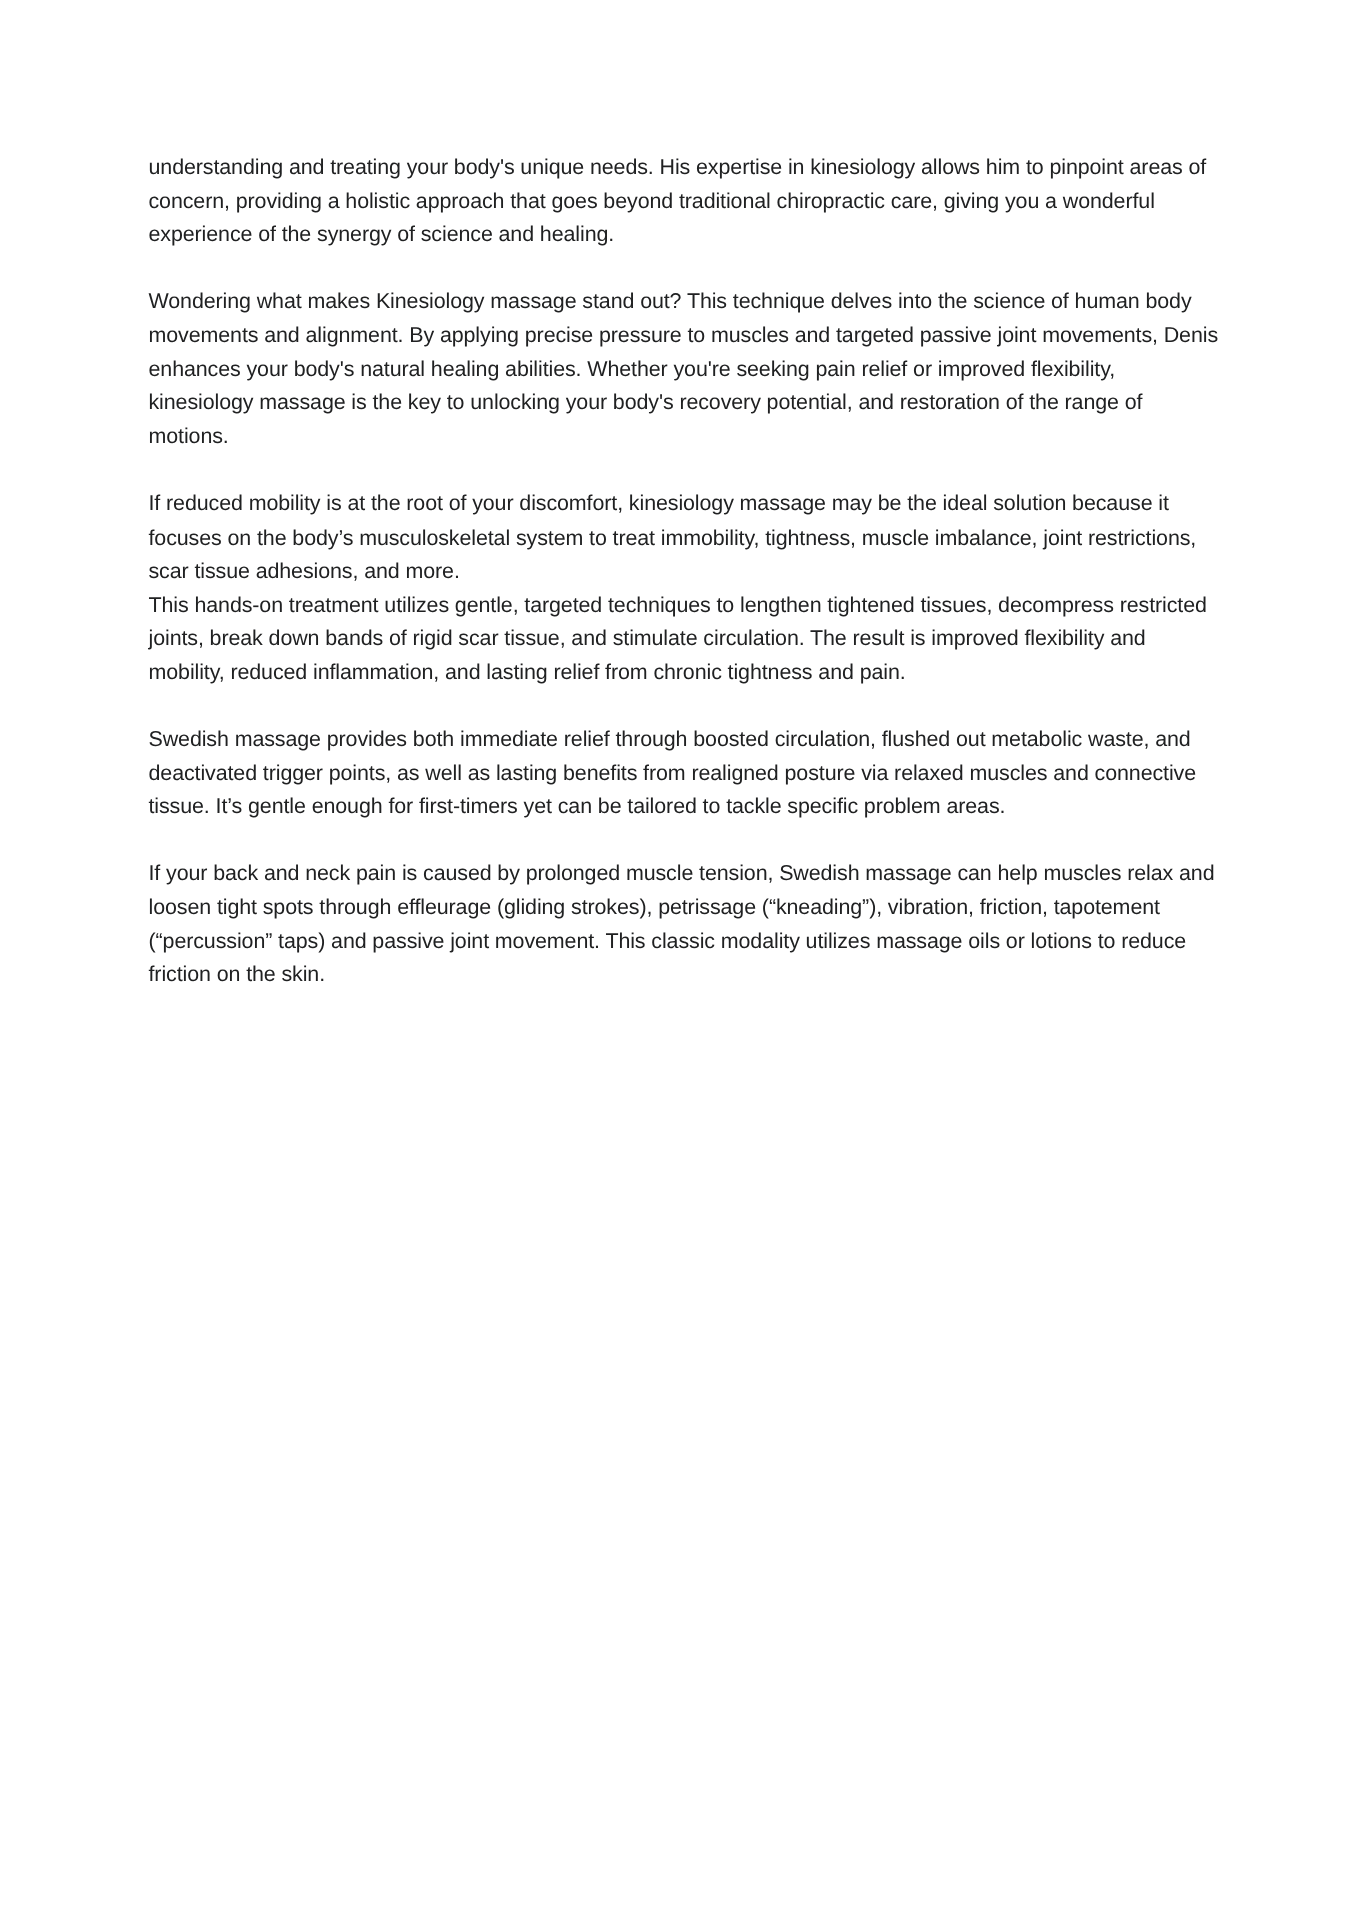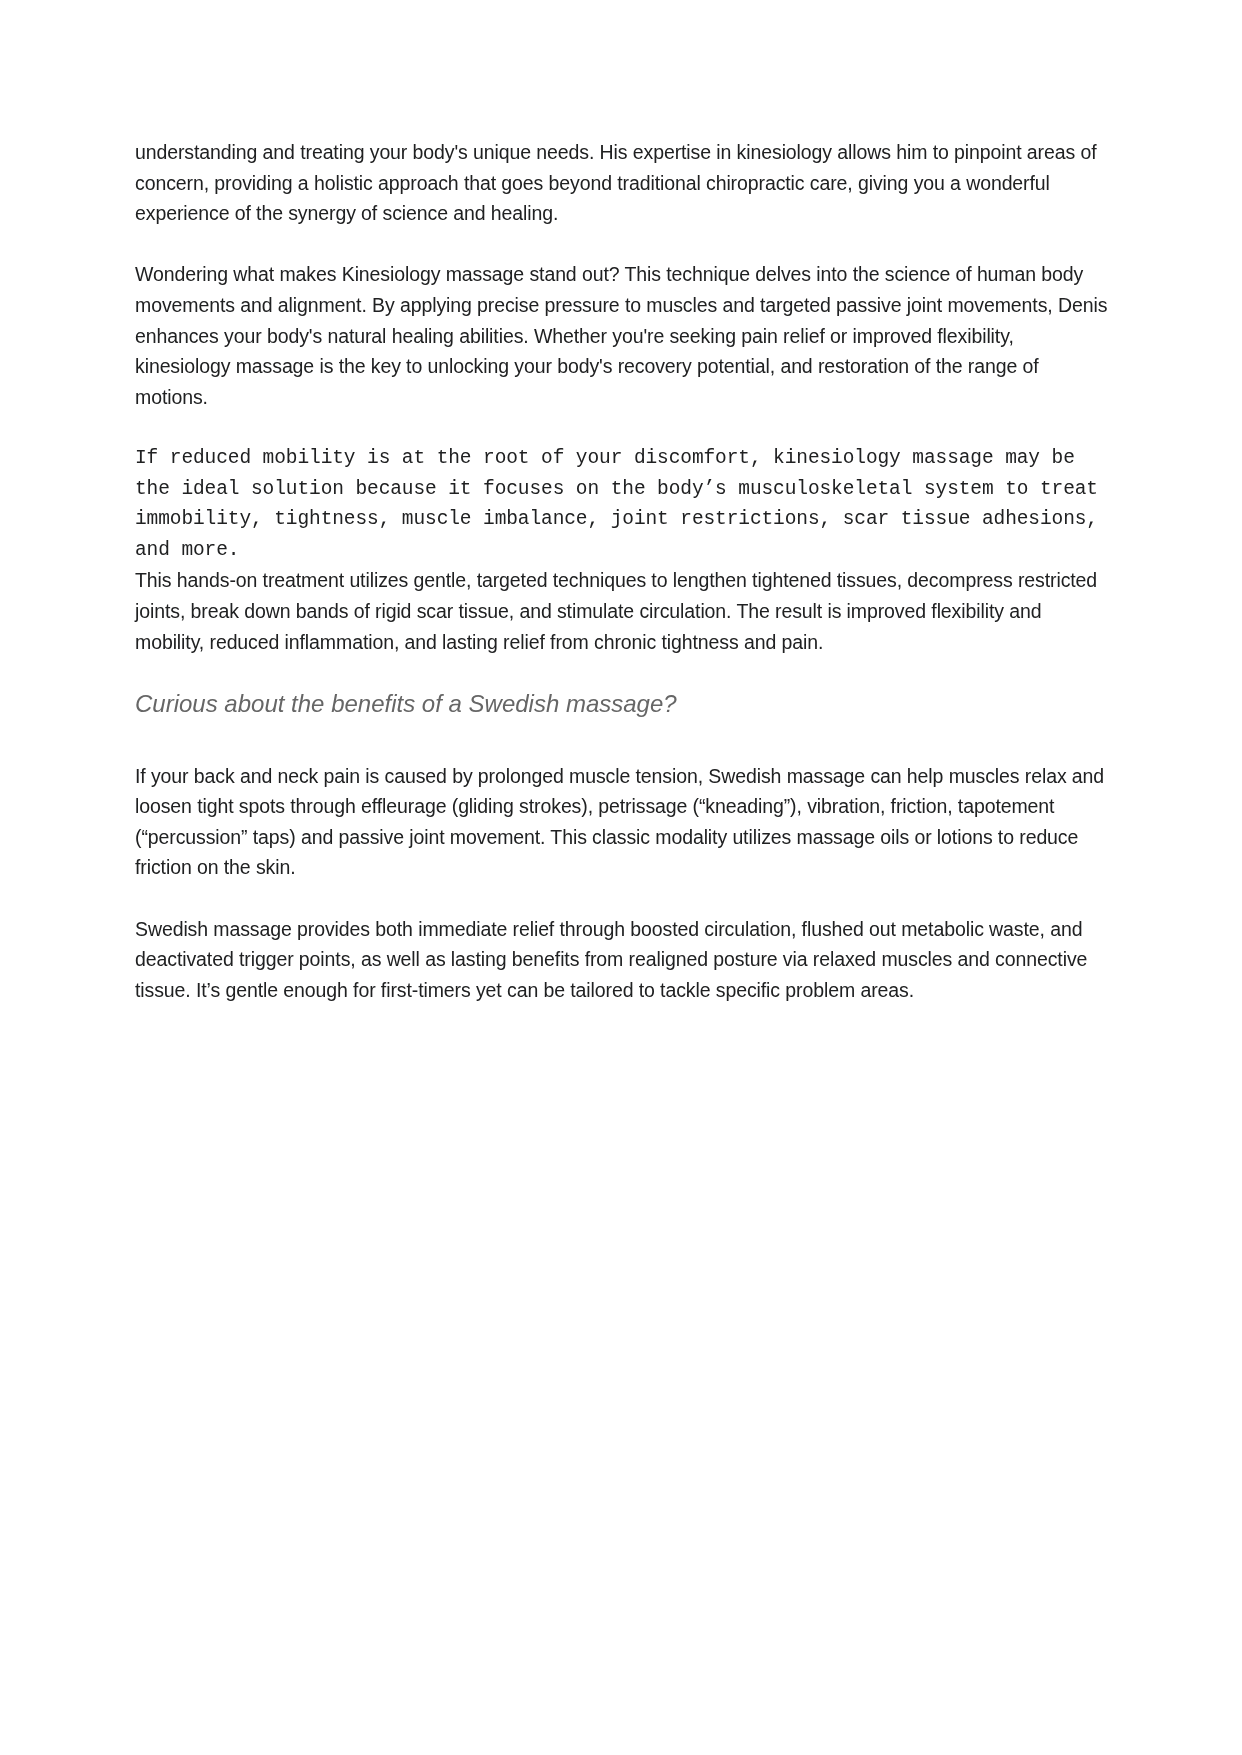--- a/index.html
+++ b/index.html
@@ -20,21 +20,20 @@
   }
   .body-para {
     font-size: 19.5px;
     line-height: 30.6px;
     letter-spacing: -0.1px;
     margin: 0 0 30.6px 0;
     font-weight: 400;
   }
   .body-para.no-gap {
     margin-bottom: 0;
-    font-family: Liberation Mono, monospace;
   }
   .heading1 {
     font-size: 34px;
     font-weight: 400;
     line-height: 52px;
     color: #1b1b1b;
     margin: 30px 0 26px 0;
     letter-spacing: 0;
   }
   .subheading {
@@ -55,19 +54,18 @@
   <p class="body-para">understanding and treating your body's unique needs. His expertise in kinesiology allows him to pinpoint areas of concern, providing a holistic approach that goes beyond traditional chiropractic care, giving you a wonderful experience of the synergy of science and healing.</p>
 
   <p class="body-para">Wondering what makes Kinesiology massage stand out? This technique delves into the science of human body movements and alignment. By applying precise pressure to muscles and targeted passive joint movements, Denis enhances your body's natural healing abilities. Whether you're seeking pain relief or improved flexibility, kinesiology massage is the key to unlocking your body's recovery potential, and restoration of the range of motions.</p>
 
   <p class="body-para no-gap">If reduced mobility is at the root of your discomfort, kinesiology massage may be the ideal solution because it focuses on the body’s musculoskeletal system to treat immobility, tightness, muscle imbalance, joint restrictions, scar tissue adhesions, and more.</p>
 
   <p class="body-para">This hands-on treatment utilizes gentle, targeted techniques to lengthen tightened tissues, decompress restricted joints, break down bands of rigid scar tissue, and stimulate circulation. The result is improved flexibility and mobility, reduced inflammation, and lasting relief from chronic tightness and pain.</p>
 
 
 
-  <h2 class="subheading">Curious about the benefits of a Swedish massage?</h2>
+
+  <p class="body-para">Swedish massage provides both immediate relief through boosted circulation, flushed out metabolic waste, and deactivated trigger points, as well as lasting benefits from realigned posture via relaxed muscles and connective tissue. It’s gentle enough for first-timers yet can be tailored to tackle specific problem areas.</p>
 
   <p class="body-para">If your back and neck pain is caused by prolonged muscle tension, Swedish massage can help muscles relax and loosen tight spots through effleurage (gliding strokes), petrissage (“kneading”), vibration, friction, tapotement (“percussion” taps) and passive joint movement. This classic modality utilizes massage oils or lotions to reduce friction on the skin.</p>
-
-  <p class="body-para">Swedish massage provides both immediate relief through boosted circulation, flushed out metabolic waste, and deactivated trigger points, as well as lasting benefits from realigned posture via relaxed muscles and connective tissue. It’s gentle enough for first-timers yet can be tailored to tackle specific problem areas.</p>
 
 </div>
 
 </body></html>

